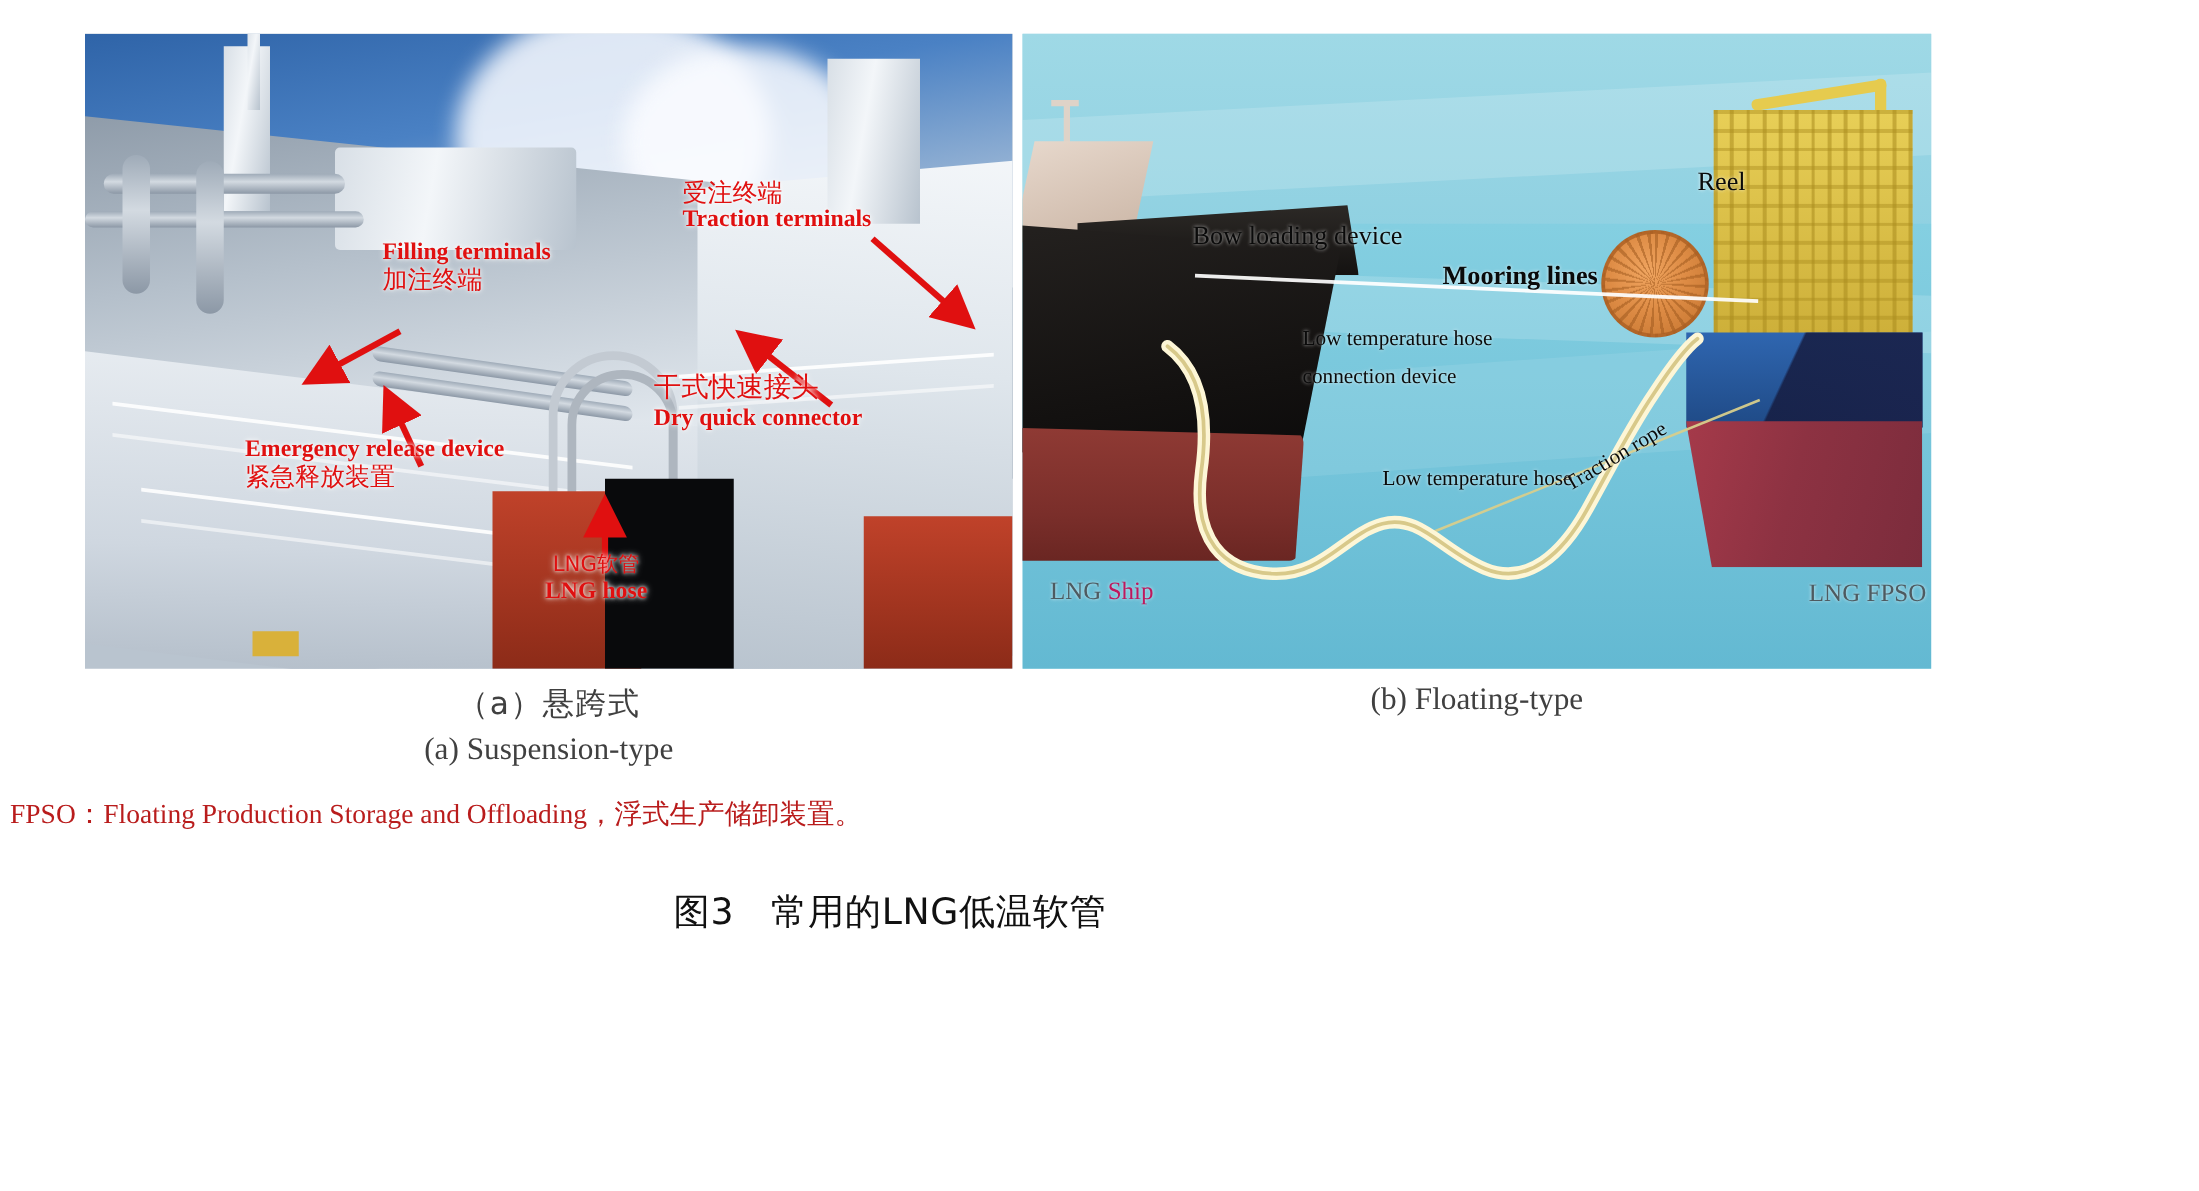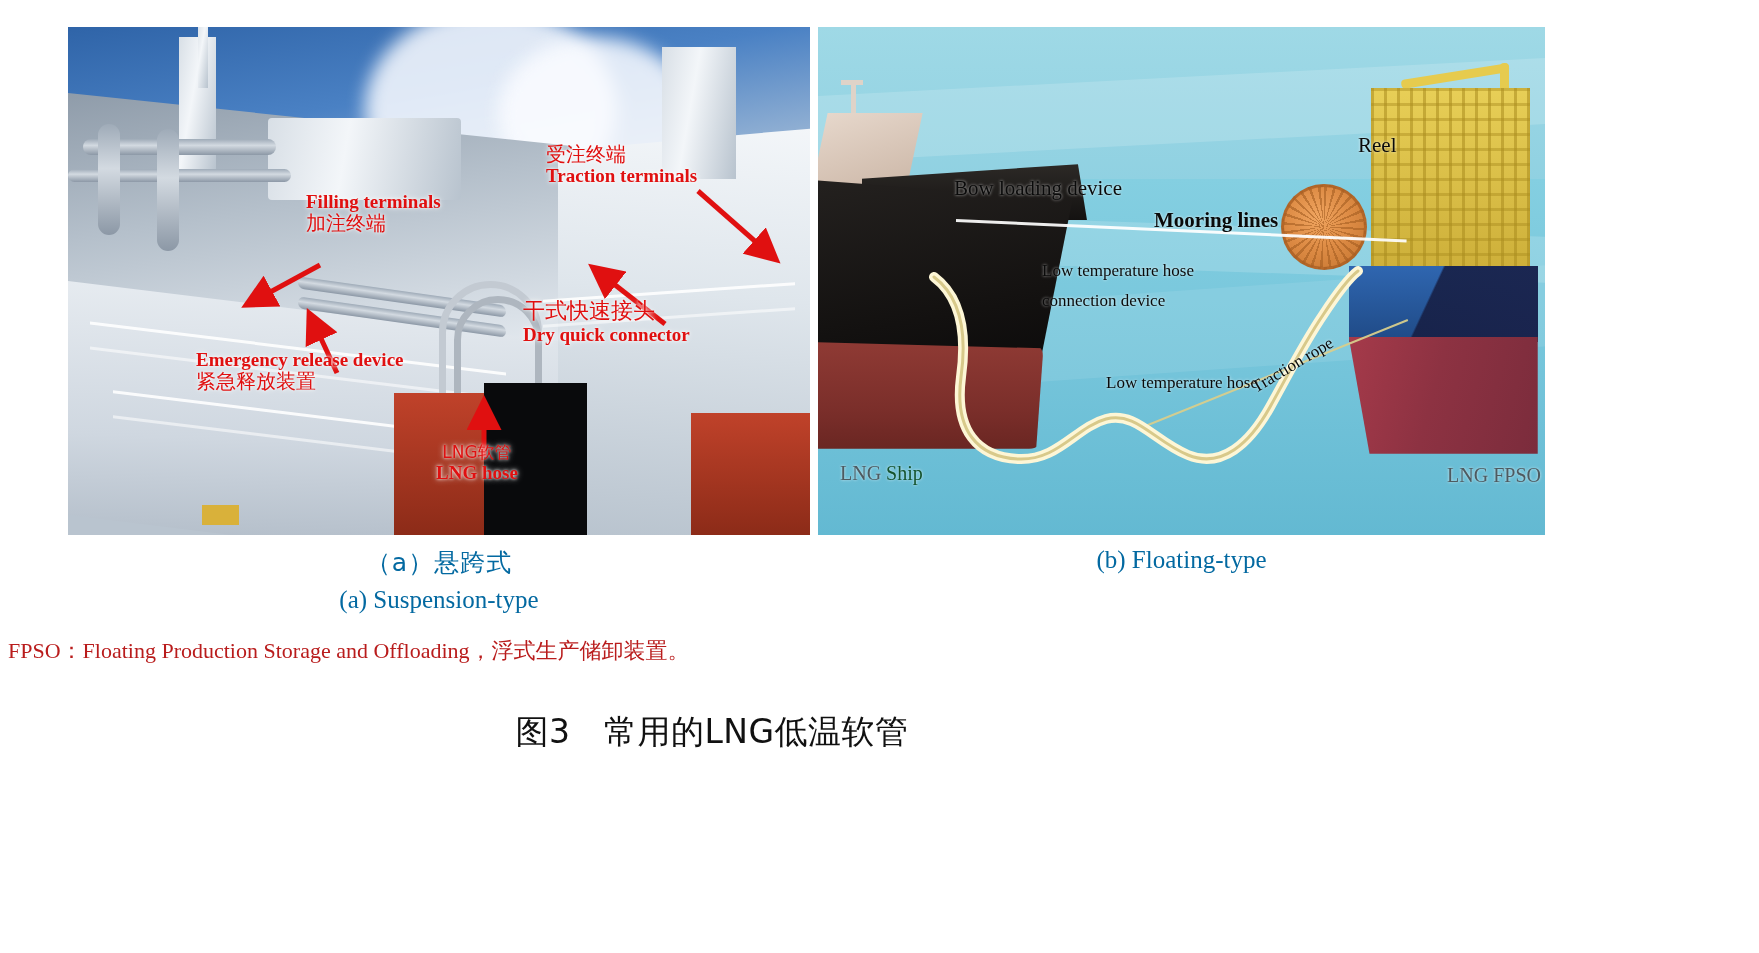--- a/index.html
+++ b/index.html
@@ -160,21 +160,21 @@
     color: #0a0a0a;
     font-family: "Liberation Serif", serif;
     font-size: 17px;
     white-space: nowrap;
     line-height: 1.45;
     text-shadow: 0 0 3px rgba(255,255,255,0.75);
   }
   .pb-lbl.big { font-size: 21px; }
   .pb-lbl.rot { transform: rotate(-31deg); transform-origin: left bottom; }
   .pb-lbl.ghost { color: #4e5a60; font-size: 20px; }
-  .pb-lbl.ghost b { color: #14532d; font-weight: 400; }
+  .pb-lbl.ghost b { color: #be185d; font-weight: 400; }
 
   
   .pb-ship-super {
     position: absolute; left: 1px; top: 17%; width: 13%; height: 16%;
     background: linear-gradient(160deg,#e6d7cb,#cbb6a6);
     transform: skewX(-12deg);
   }
   .pb-mast {
     position: absolute; background: #dfd3c8;
   }
@@ -236,21 +236,21 @@
     height: 2px;
     background: rgba(215,205,140,0.95);
     transform-origin: left center;
   }
   .hose-svg { position: absolute; left: 0; top: 0; overflow: visible; }
 
   
   .cap {
     position: absolute;
     text-align: center;
-    color: #0369a1;
+    color: #404040;
   }
   .cap .cn {
     font-family: "DejaVu Sans", sans-serif;
     font-size: 25px;
     letter-spacing: 1px;
     display: block;
     margin-bottom: 7px;
   }
   .cap .en {
     font-family: "Liberation Serif", serif;
@@ -266,21 +266,21 @@
     font-size: 22px;
     color: #b91c1c;
     white-space: nowrap;
   }
 
   .fig-title-cn {
     position: absolute;
     left: 0; top: 710px; width: 1424px;
     text-align: center;
     font-family: "DejaVu Sans", sans-serif;
-    font-size: 33px;
+    font-size: 29px;
     color: #111;
     letter-spacing: 0.5px;
   }
   .fig-title-en {
     position: absolute;
     left: 0; top: 788px; width: 1759px;
     text-align: center;
     font-family: "DejaVu Sans", sans-serif;
     font-size: 28px;
     color: #111;

